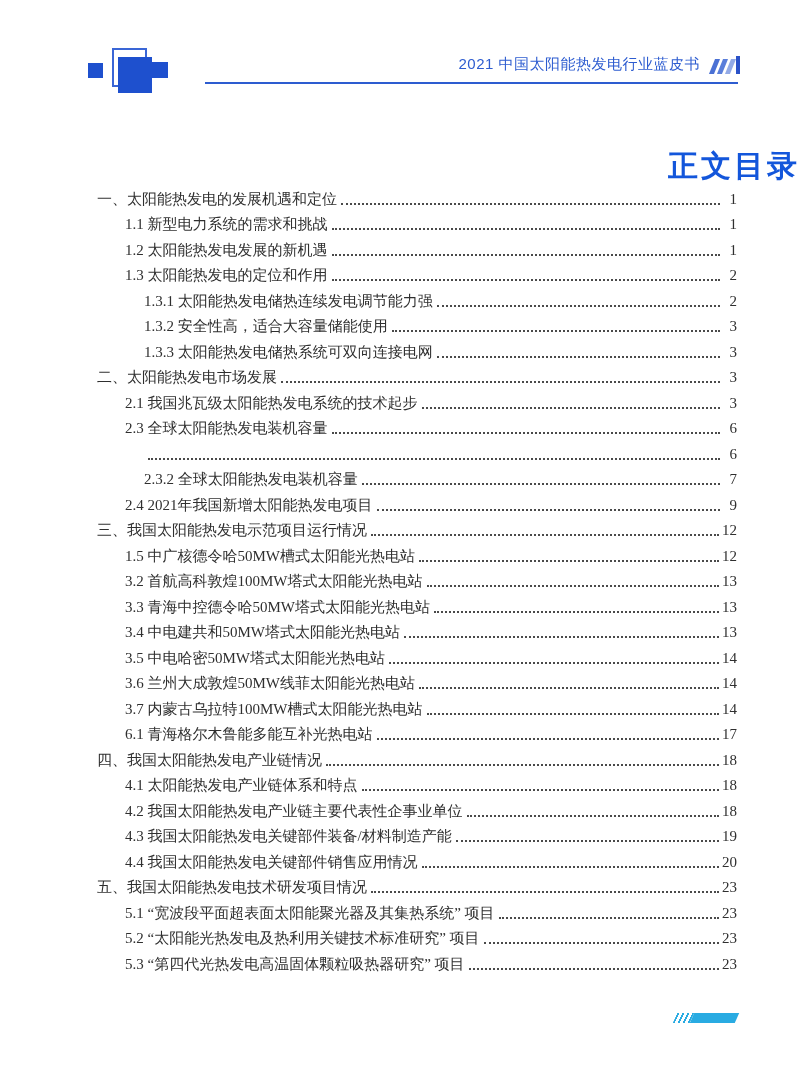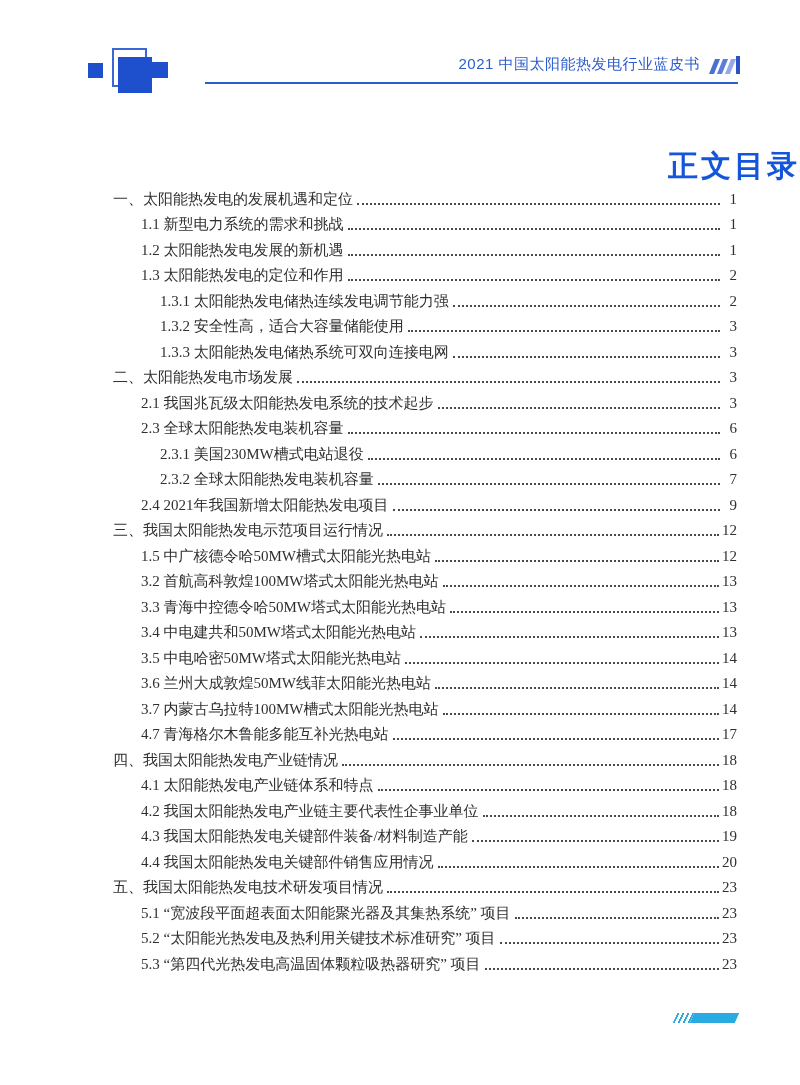--- a/index.html
+++ b/index.html
@@ -60,21 +60,21 @@
     position:absolute;left:97px;top:183px;width:640px;
   }
   .toc-row{
     display:flex;align-items:flex-end;
     height:25.5px;
     font-size:15px;line-height:1.25;
     white-space:nowrap;
   }
   .toc-row.lvl1{padding-left:28px;}
   .toc-row.lvl2{padding-left:47px;}
-  .toc-label{flex:0 0 auto;margin-left:16px;}
+  .toc-label{flex:0 0 auto;}
   .leader{
     flex:1 1 auto;
     border-bottom:2px dotted #4a4a4a;
     margin:0 3px 4px 4px;
     min-width:12px;
   }
   .toc-page{flex:0 0 auto;text-align:right;min-width:14px;}
 
   
   .footer-accent{
@@ -159,21 +159,20 @@
         <span class="toc-label">2.1 我国兆瓦级太阳能热发电系统的技术起步</span>
         <span class="leader"></span>
         <span class="toc-page">3</span>
       </div>
       <div class="toc-row lvl1">
         <span class="toc-label">2.3 全球太阳能热发电装机容量</span>
         <span class="leader"></span>
         <span class="toc-page">6</span>
       </div>
       <div class="toc-row lvl2">
-        <span class="toc-label">2.3.1 美国230MW槽式电站退役</span>
         <span class="leader"></span>
         <span class="toc-page">6</span>
       </div>
       <div class="toc-row lvl2">
         <span class="toc-label">2.3.2 全球太阳能热发电装机容量</span>
         <span class="leader"></span>
         <span class="toc-page">7</span>
       </div>
       <div class="toc-row lvl1">
         <span class="toc-label">2.4 2021年我国新增太阳能热发电项目</span>
@@ -214,21 +213,21 @@
         <span class="toc-label">3.6 兰州大成敦煌50MW线菲太阳能光热电站</span>
         <span class="leader"></span>
         <span class="toc-page">14</span>
       </div>
       <div class="toc-row lvl1">
         <span class="toc-label">3.7 内蒙古乌拉特100MW槽式太阳能光热电站</span>
         <span class="leader"></span>
         <span class="toc-page">14</span>
       </div>
       <div class="toc-row lvl1">
-        <span class="toc-label">4.7 青海格尔木鲁能多能互补光热电站</span>
+        <span class="toc-label">6.1 青海格尔木鲁能多能互补光热电站</span>
         <span class="leader"></span>
         <span class="toc-page">17</span>
       </div>
       <div class="toc-row lvl0">
         <span class="toc-label">四、我国太阳能热发电产业链情况</span>
         <span class="leader"></span>
         <span class="toc-page">18</span>
       </div>
       <div class="toc-row lvl1">
         <span class="toc-label">4.1 太阳能热发电产业链体系和特点</span>

